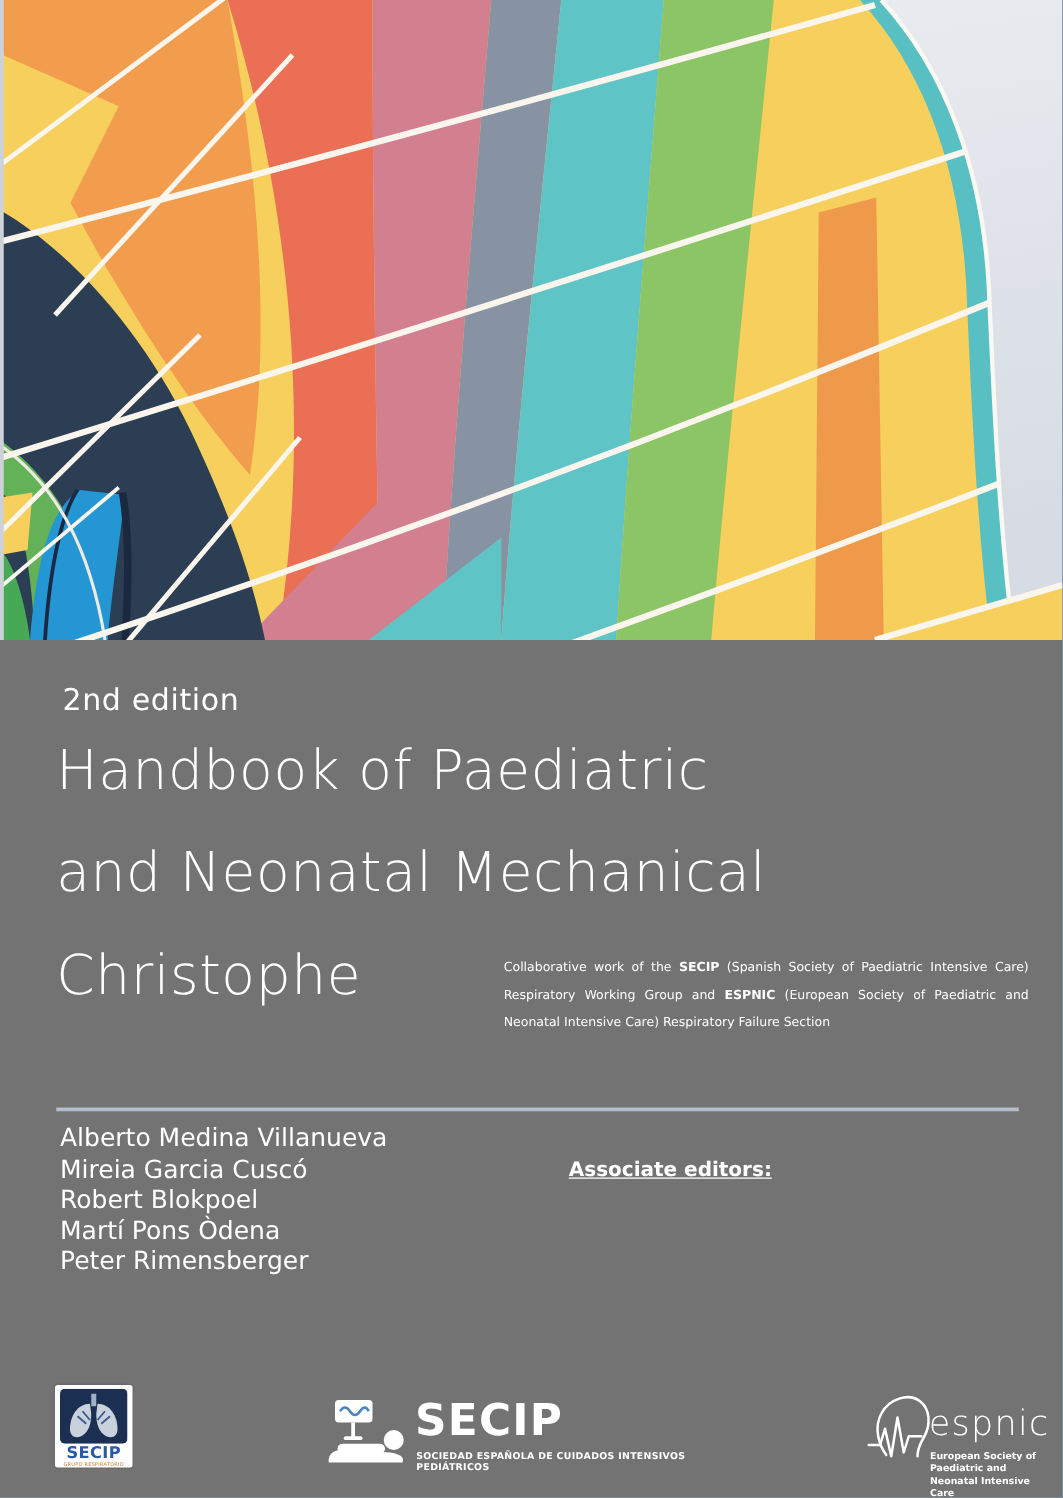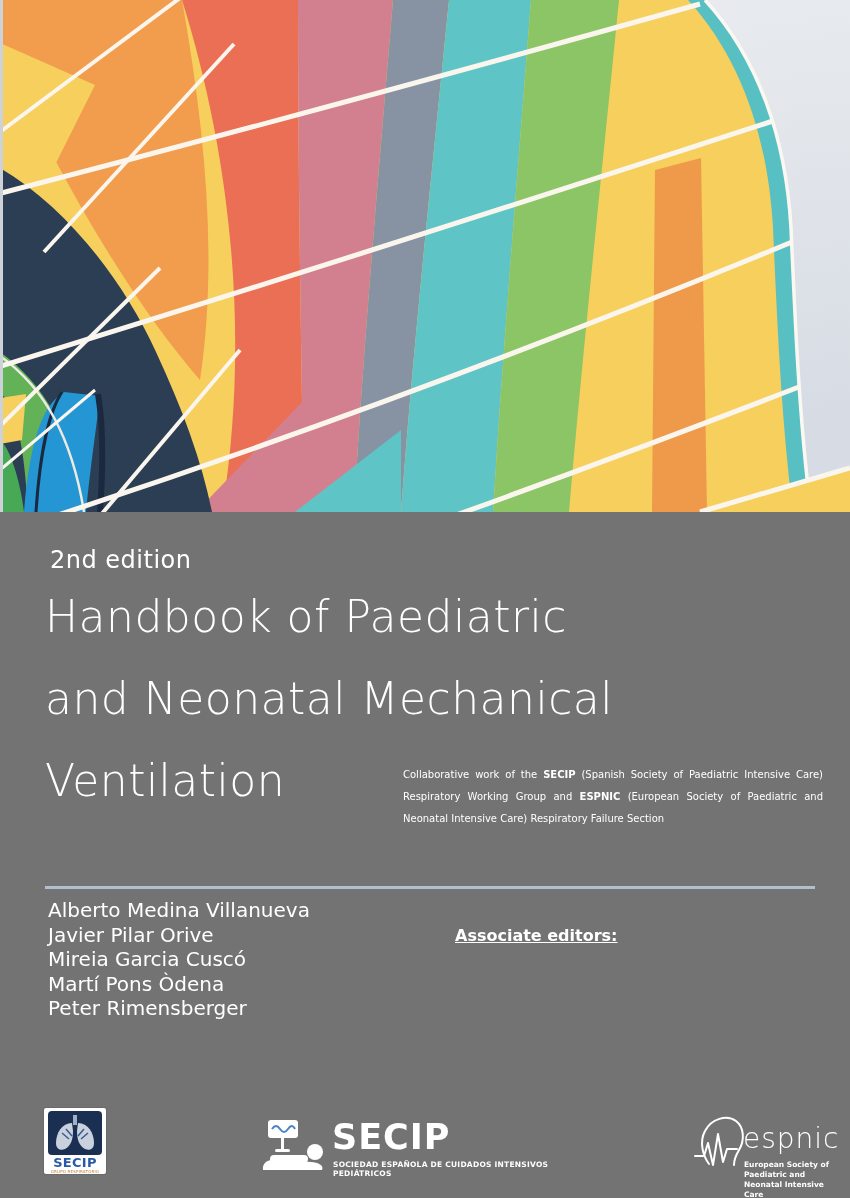--- a/index.html
+++ b/index.html
@@ -104,31 +104,31 @@
     </svg>
   </div>
 
   <div class="panel">
 
     <div class="edition">2nd edition</div>
 
     <div class="title">
       <div>Handbook of Paediatric</div>
       <div>and Neonatal Mechanical</div>
-      <div>Ventilation</div>
+      <div>Christophe</div>
     </div>
 
     <div class="subtitle"><span>Collaborative work of the </span><b>SECIP</b><span> (Spanish Society of Paediatric Intensive Care) Respiratory Working Group and </span><b>ESPNIC</b><span> (European Society of Paediatric and Neonatal Intensive Care) Respiratory Failure Section</span></div>
 
     <div class="divider"></div>
 
     <div class="authors">
       <div>Alberto Medina Villanueva</div>
-      <div>Javier Pilar Orive</div>
       <div>Mireia Garcia Cuscó</div>
+      <div>Robert Blokpoel</div>
       <div>Martí Pons Òdena</div>
       <div>Peter Rimensberger</div>
     </div>
 
     <div class="assoc-label">Associate editors:</div>
 
     <div class="badge">
       <svg width="54" height="44" viewBox="0 0 54 44" style="margin-top:3px">
         <rect x="0" y="0" width="54" height="44" rx="4" fill="#1B2F52"></rect>
         <path d="M25,4 L29,4 L29,14 L25,14 Z" fill="#9FB0C4"></path>

